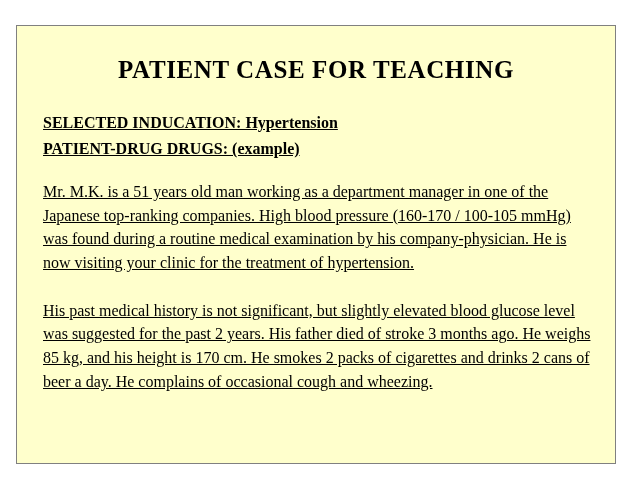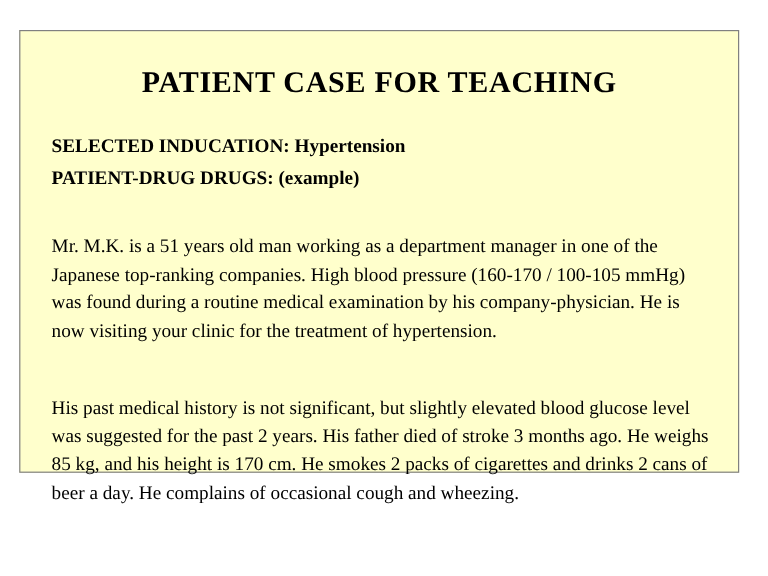--- a/index.html
+++ b/index.html
@@ -11,54 +11,55 @@
     height: 480px;
     background: #ffffff;
     font-family: "Liberation Serif", serif;
     overflow: hidden;
   }
   .slide {
     position: absolute;
     left: 16px;
     top: 25px;
     width: 600px;
-    height: 369px;
+    height: 439px;
     background: #ffffcc;
     border: 1px solid #808080;
     box-sizing: border-box;
   }
   .title-block {
     text-align: center;
     padding-top: 26px;
   }
   .title-line {
     font-size: 25px;
     font-weight: bold;
     letter-spacing: 0.6px;
     line-height: 1.45;
     color: #000000;
   }
   .body-block {
     padding: 22px 18px 0 26px;
+    text-decoration: underline;
   }
   .label-line {
     font-size: 16px;
     font-weight: bold;
     line-height: 1.62;
     color: #000000;
   }
   .paragraph {
     font-size: 16px;
     line-height: 1.48;
     color: #000000;
     text-align: left;
-    margin-top: 32px;
+    margin-top: 18px;
   }
   .paragraph.second {
-    margin-top: 40px;
+    margin-top: 24px;
   }
 </style>
 </head>
 <body>
 
 <div class="slide">
 
   <div class="title-block">
     <div class="title-line">PATIENT CASE FOR TEACHING</div>
   </div>

